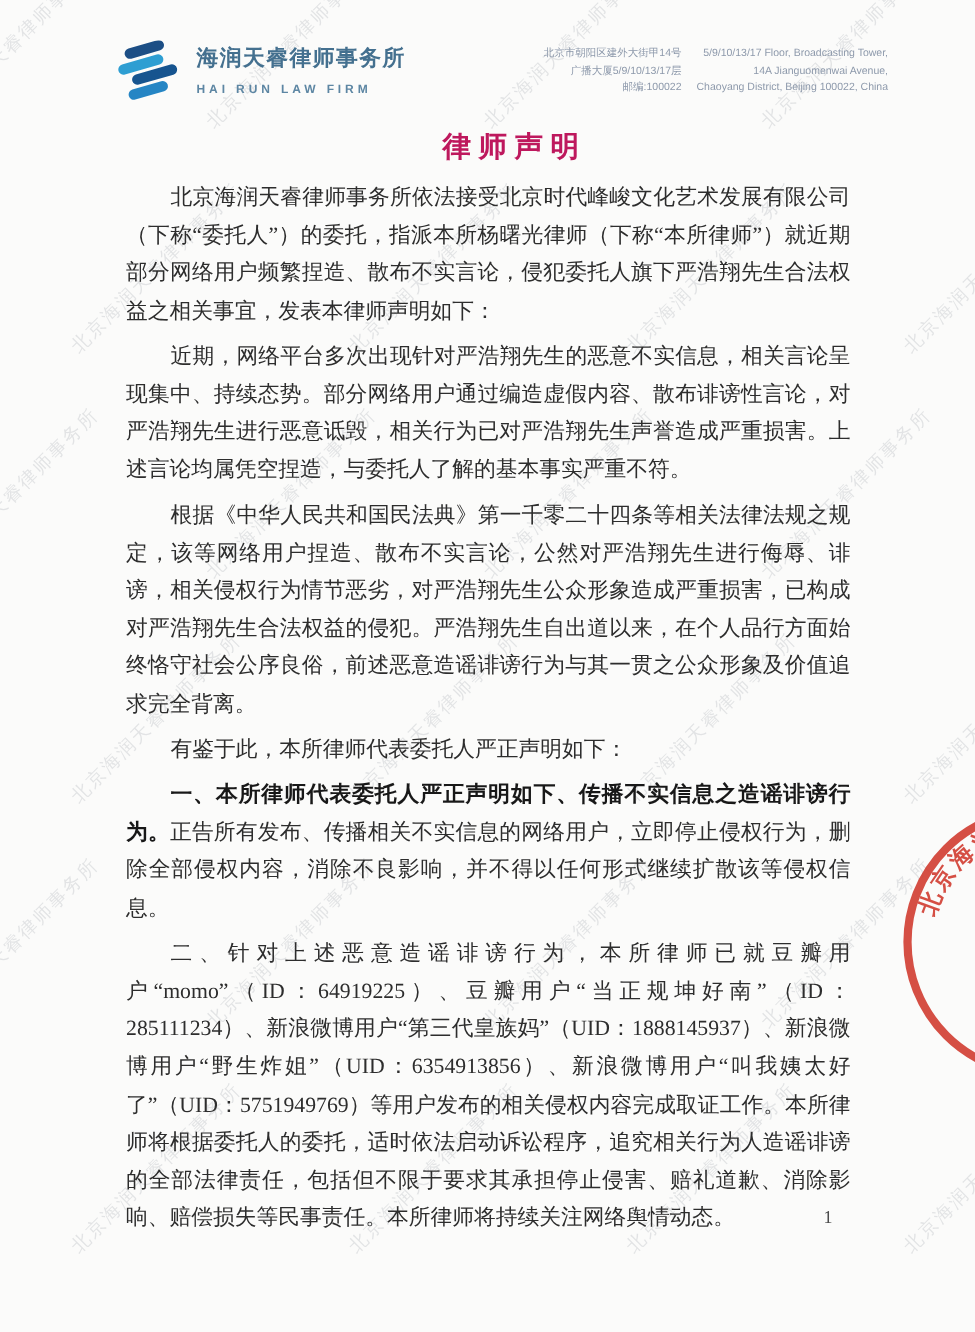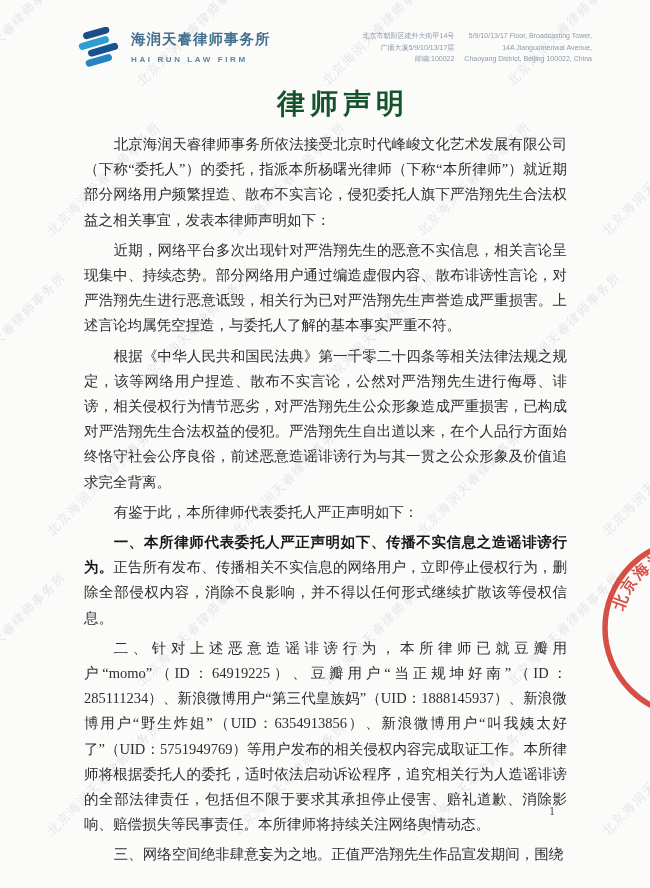--- a/index.html
+++ b/index.html
@@ -49,21 +49,21 @@
     display:flex; gap:10px; margin-top:3px;
     font-family:"Liberation Sans", sans-serif;
     font-size: 7px; line-height: 1.65; color:#8d99ab; text-align:right;
   }
 
   
   .doc-title {
     position:relative; z-index:2;
     margin: 16px 0 9px;
     text-align:center;
-    font-size: 28px; font-weight: 700; letter-spacing: 5px; color:#14532d;padding-left:36px;
+    font-size: 19px; font-weight: 700; letter-spacing: 5px; color:#be185d;padding-left:36px;
   }
 
   
   .doc-body {
     position:relative; z-index:2;
     padding: 0 83px 0 84px;
     font-size: 14.5px;
     line-height: 25.2px;
     text-align: justify;
   }
@@ -144,21 +144,20 @@
 
   <h1 class="doc-title">律师声明</h1>
 
   <main class="doc-body">
     <p>北京海润天睿律师事务所依法接受北京时代峰峻文化艺术发展有限公司（下称“委托人”）的委托，指派本所杨曙光律师（下称“本所律师”）就近期部分网络用户频繁捏造、散布不实言论，侵犯委托人旗下严浩翔先生合法权益之相关事宜，发表本律师声明如下：</p>
     <p>近期，网络平台多次出现针对严浩翔先生的恶意不实信息，相关言论呈现集中、持续态势。部分网络用户通过编造虚假内容、散布诽谤性言论，对严浩翔先生进行恶意诋毁，相关行为已对严浩翔先生声誉造成严重损害。上述言论均属凭空捏造，与委托人了解的基本事实严重不符。</p>
     <p>根据《中华人民共和国民法典》第一千零二十四条等相关法律法规之规定，该等网络用户捏造、散布不实言论，公然对严浩翔先生进行侮辱、诽谤，相关侵权行为情节恶劣，对严浩翔先生公众形象造成严重损害，已构成对严浩翔先生合法权益的侵犯。严浩翔先生自出道以来，在个人品行方面始终恪守社会公序良俗，前述恶意造谣诽谤行为与其一贯之公众形象及价值追求完全背离。</p>
     <p>有鉴于此，本所律师代表委托人严正声明如下：</p>
     <p><b>一、本所律师代表委托人严正声明如下、传播不实信息之造谣诽谤行为。</b><span>正告所有发布、传播相关不实信息的网络用户，立即停止侵权行为，删除全部侵权内容，消除不良影响，并不得以任何形式继续扩散该等侵权信息。</span></p>
     <p>二、针对上述恶意造谣诽谤行为，本所律师已就豆瓣用户“momo”（ID：64919225）、豆瓣用户“当正规坤好南”（ID：285111234）、新浪微博用户“第三代皇族妈”（UID：1888145937）、新浪微博用户“野生炸姐”（UID：6354913856）、新浪微博用户“叫我姨太好了”（UID：5751949769）等用户发布的相关侵权内容完成取证工作。本所律师将根据委托人的委托，适时依法启动诉讼程序，追究相关行为人造谣诽谤的全部法律责任，包括但不限于要求其承担停止侵害、赔礼道歉、消除影响、赔偿损失等民事责任。本所律师将持续关注网络舆情动态。</p>
-    <p>三、网络空间绝非肆意妄为之地。正值严浩翔先生作品宣发期间，围绕</p>
   </main>
 
   <svg class="stamp" width="190" height="190" viewBox="0 0 190 190">
     <defs>
       <path id="arcTop" d="M 23,95 A 72,72 0 0 1 167,95" fill="none"></path>
       <path id="arcBottom" d="M 47.6,135 A 62,62 0 0 0 142.4,135" fill="none"></path>
     </defs>
     <circle cx="95" cy="95" r="88" fill="none" stroke="#d0382c" stroke-width="5.5"></circle>
     <polygon points="95,55 104.4,82.1 133,82.6 110.2,99.9 118.5,127.4 95,111 71.5,127.4 79.8,99.9 57,82.6 85.6,82.1" fill="#d0382c" transform="rotate(100 95 95)"></polygon>
     <text fill="#d0382c" font-size="15.5" font-weight="bold" letter-spacing="2" font-family="Liberation Serif, serif">

